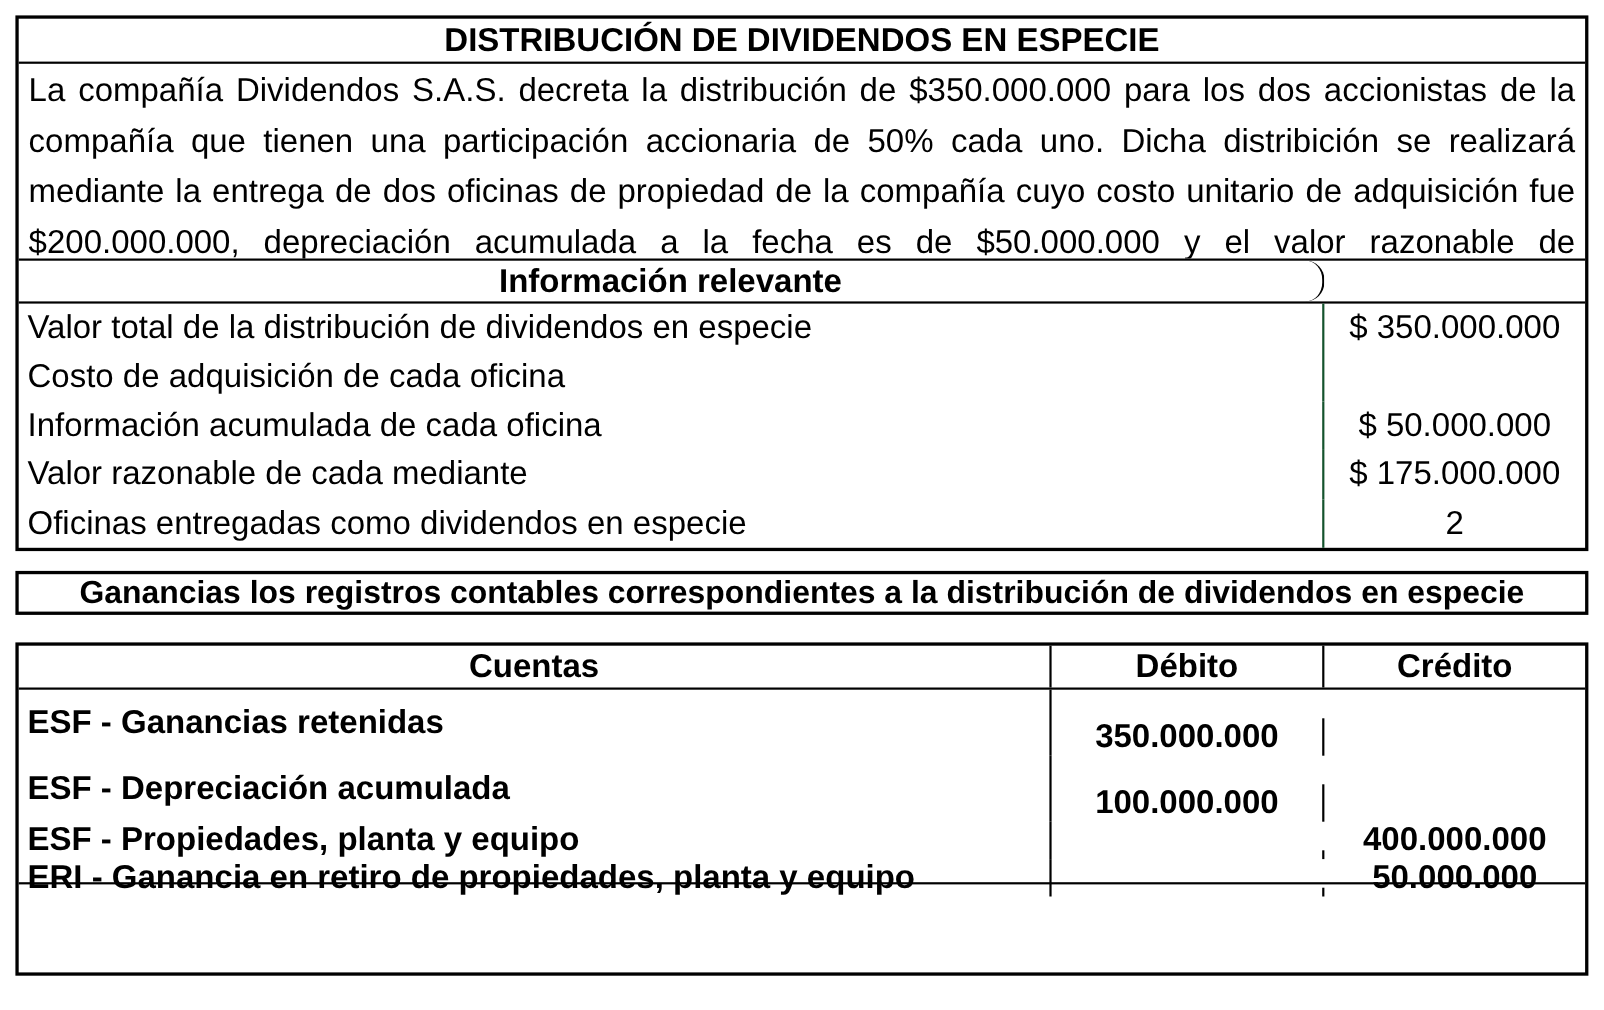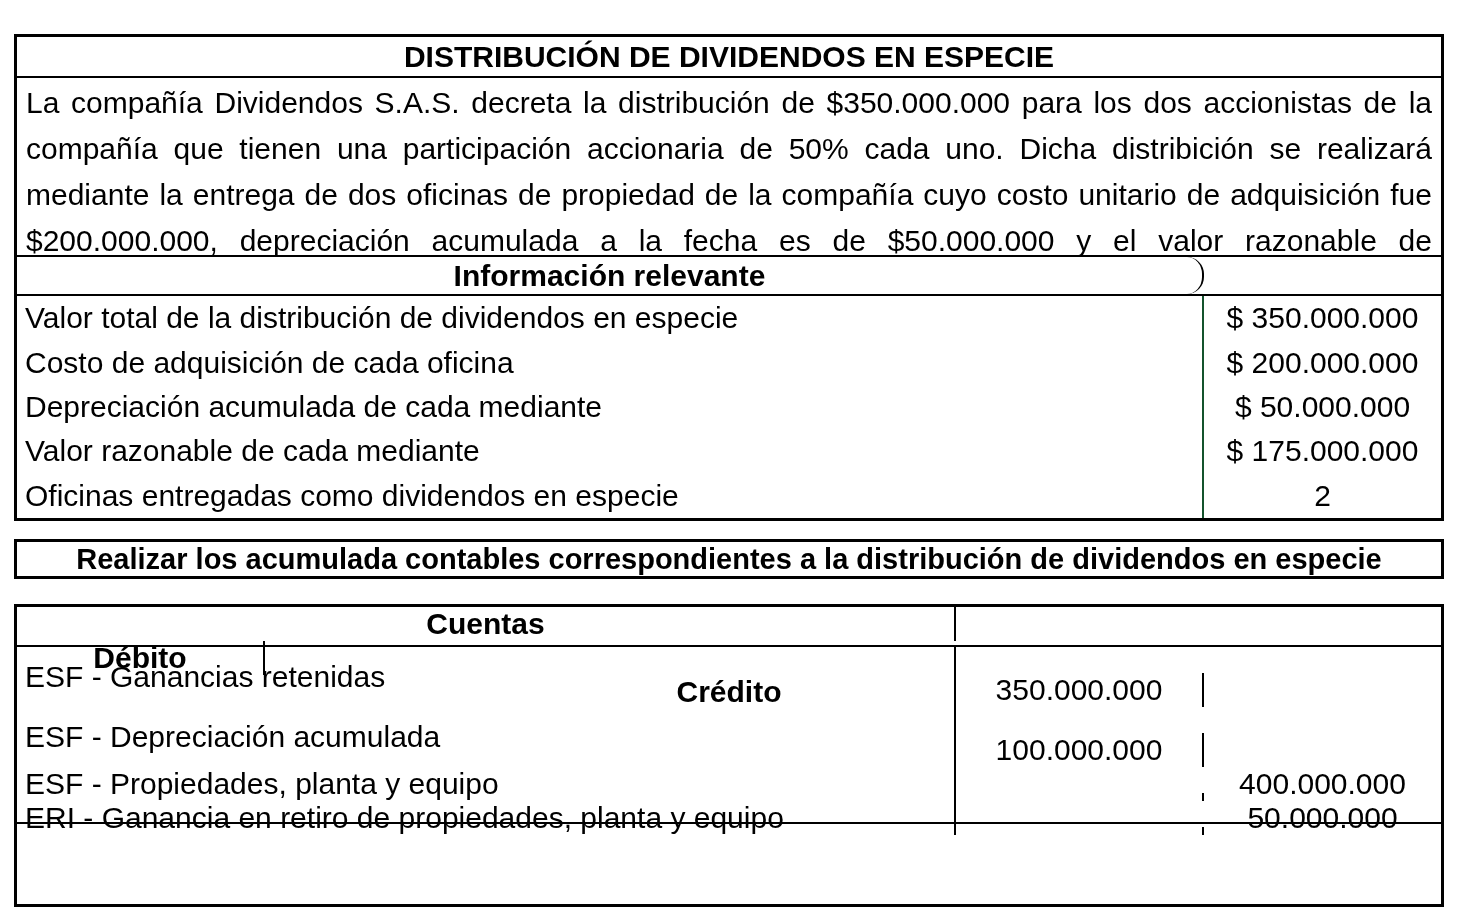--- a/index.html
+++ b/index.html
@@ -6,21 +6,21 @@
   html, body {
     width: 1458px;
     background: #ffffff;
     font-family: "Liberation Sans", sans-serif;
     color: #000000;
   }
   .page {
     position: relative;
     width: 1458px;
     height: 918px;
-    padding: 34px 14px 0 14px;
+    padding: 14px 14px 0 14px;
     background: #ffffff;
   }
   .tbl {
     width: 1430px;
     border: 3px solid #000000;
     background: #ffffff;
   }
 
   
   .case-table { height: 487px; }
@@ -98,38 +98,38 @@
     font-size: 29px;
     white-space: nowrap;
   }
 
   
   .journal { margin-top: 25px; height: 303px; }
   .j-header {
     height: 40px;
     border-bottom: 2px solid #000000;
     display: flex;
-    flex-direction: column;
   }
   .j-header-cell {
     display: flex;
     align-items: center;
     justify-content: center;
     font-weight: bold;
     font-size: 30px;
     white-space: nowrap;
   }
   .j-col-accounts { width: 939px; border-right: 2px solid #000000; }
   .j-col-debit   { width: 248px; border-right: 2px solid #000000; }
   .j-col-credit  { flex: 1; }
   .j-rows {
     height: 177px;
     border-bottom: 2px solid #000000;
     display: flex;
     flex-direction: column;
+    font-weight: bold;
   }
   .j-row { flex: 1; display: flex; }
   .j-account {
     width: 939px;
     border-right: 2px solid #000000;
     display: flex;
     align-items: center;
     padding-left: 8px;
     font-size: 30px;
     white-space: nowrap;
@@ -176,39 +176,38 @@
       <div class="info-header-empty"></div>
     </div>
 
     <div class="info-rows">
       <div class="info-row">
         <div class="info-row-label">Valor total de la distribución de dividendos en especie</div>
         <div class="info-row-value">$ 350.000.000</div>
       </div>
       <div class="info-row">
         <div class="info-row-label">Costo de adquisición de cada oficina</div>
-        <div class="info-row-value">$ 200.000.000</div>
-      </div>
-      <div class="info-row">
-        <div class="info-row-label">Depreciación acumulada de cada mediante</div>
+      </div>
+      <div class="info-row">
+        <div class="info-row-label">Información acumulada de cada oficina</div>
         <div class="info-row-value">$ 50.000.000</div>
       </div>
       <div class="info-row">
         <div class="info-row-label">Valor razonable de cada mediante</div>
         <div class="info-row-value">$ 175.000.000</div>
       </div>
       <div class="info-row">
         <div class="info-row-label">Oficinas entregadas como dividendos en especie</div>
         <div class="info-row-value">2</div>
       </div>
     </div>
   </section>
 
   <section class="tbl banner">
-    <div class="banner-text">Realizar los acumulada contables correspondientes a la distribución de dividendos en especie</div>
+    <div class="banner-text">Ganancias los registros contables correspondientes a la distribución de dividendos en especie</div>
   </section>
 
   <section class="tbl journal">
     <div class="j-header">
       <div class="j-header-cell j-col-accounts">Cuentas</div>
       <div class="j-header-cell j-col-debit">Débito</div>
       <div class="j-header-cell j-col-credit">Crédito</div>
     </div>
 
     <div class="j-rows">

